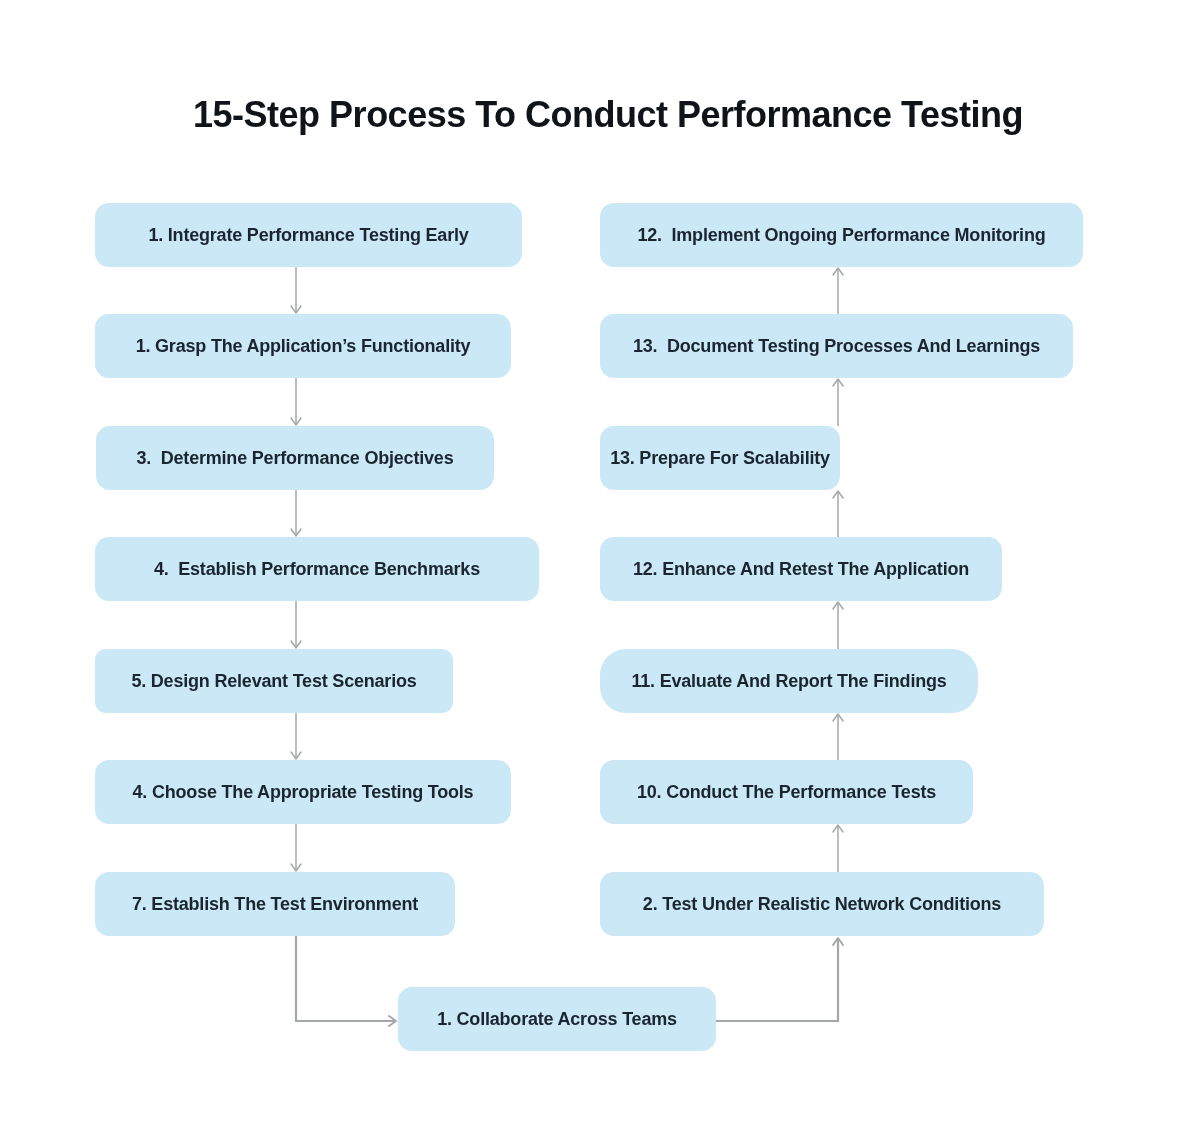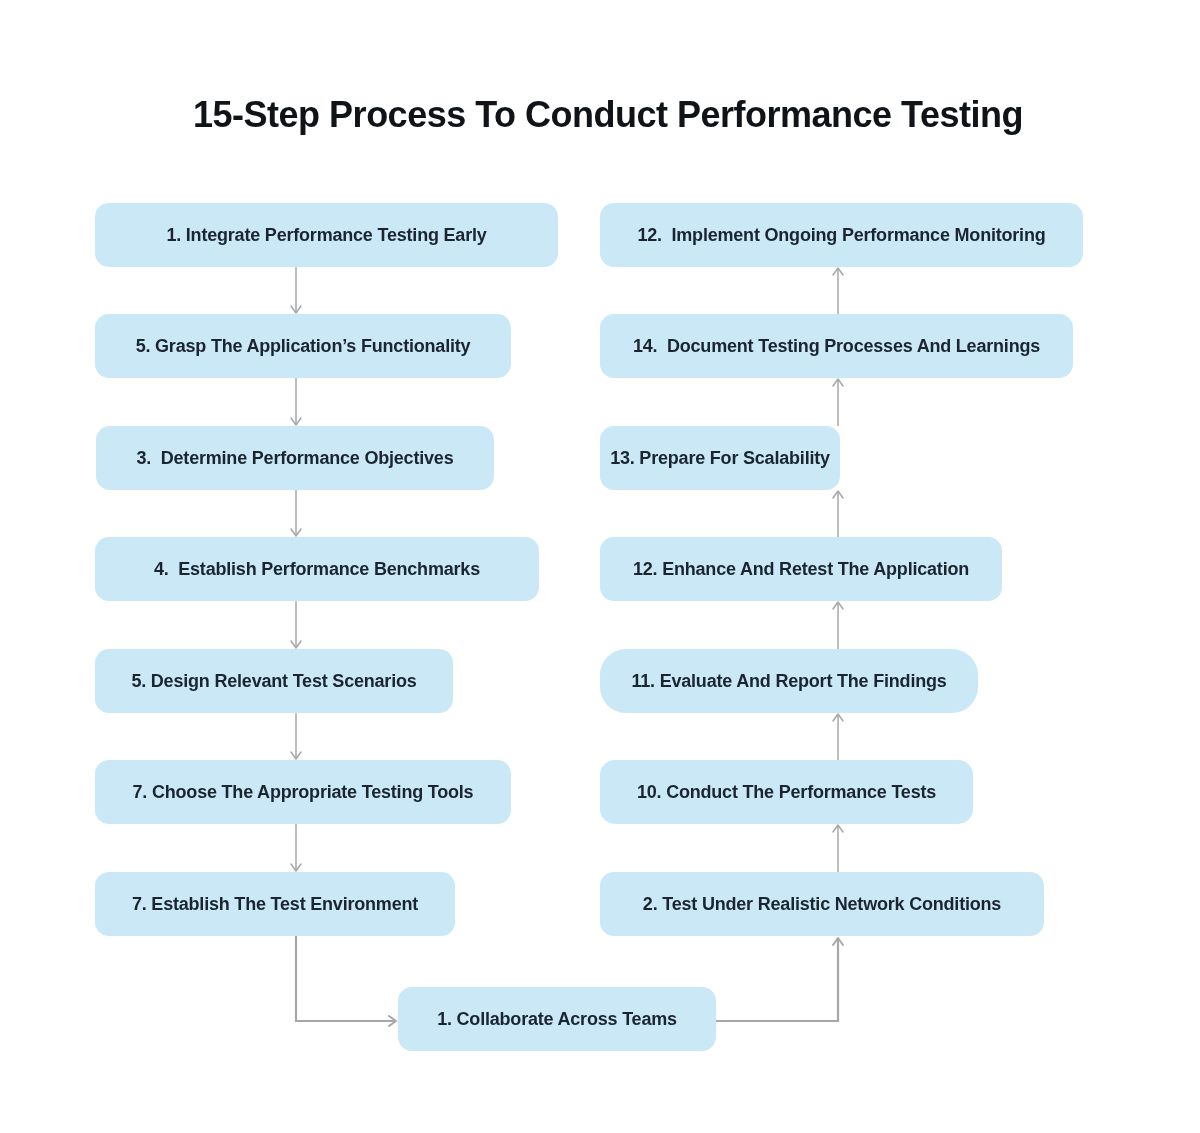--- a/index.html
+++ b/index.html
@@ -73,29 +73,29 @@
       <line x1="296" y1="824" x2="296" y2="871" stroke="#a5a8ab" stroke-width="1.5"></line>
       <path d="M 291 864 L 296 871 L 301 864" stroke="#a5a8ab" stroke-width="1.5" stroke-linecap="round" stroke-linejoin="round"></path>
       <line x1="838" y1="872" x2="838" y2="825" stroke="#a5a8ab" stroke-width="1.5"></line>
       <path d="M 833 832 L 838 825 L 843 832" stroke="#a5a8ab" stroke-width="1.5" stroke-linecap="round" stroke-linejoin="round"></path>
       <polyline points="296,936 296,1021 396,1021" stroke="#a5a8ab" stroke-width="2.2"></polyline>
       <path d="M 389 1016 L 396 1021 L 389 1026" stroke="#a5a8ab" stroke-width="2" stroke-linecap="round" stroke-linejoin="round"></path>
       <polyline points="716,1021 838,1021 838,938" stroke="#a5a8ab" stroke-width="2.2"></polyline>
       <path d="M 833 945 L 838 938 L 843 945" stroke="#a5a8ab" stroke-width="2" stroke-linecap="round" stroke-linejoin="round"></path>
     </svg>
   <div id="boxes">
-      <div class="step-box" style="left: 95px; top: 203px; width: 463px; text-align: right;">1. Integrate Performance Testing Early</div>
-      <div class="step-box" style="left: 95px; top: 314px; width: 416px;">5. Grasp The Application’s Functionality</div>
+      <div class="step-box" style="left: 95px; top: 203px; width: 427px; text-align: right;">1. Integrate Performance Testing Early</div>
+      <div class="step-box" style="left: 95px; top: 314px; width: 416px;">1. Grasp The Application’s Functionality</div>
       <div class="step-box" style="left: 96px; top: 426px; width: 398px;">3.  Determine Performance Objectives</div>
       <div class="step-box" style="left: 95px; top: 537px; width: 444px;">4.  Establish Performance Benchmarks</div>
-      <div class="step-box" style="left: 95px; top: 649px; width: 358px;">5. Design Relevant Test Scenarios</div>
-      <div class="step-box" style="left: 95px; top: 760px; width: 416px;">7. Choose The Appropriate Testing Tools</div>
+      <div class="step-box" style="left: 95px; top: 649px; width: 358px; border-radius: 11px;">5. Design Relevant Test Scenarios</div>
+      <div class="step-box" style="left: 95px; top: 760px; width: 416px;">4. Choose The Appropriate Testing Tools</div>
       <div class="step-box" style="left: 95px; top: 872px; width: 360px;">7. Establish The Test Environment</div>
       <div class="step-box" style="left: 398px; top: 987px; width: 318px;">1. Collaborate Across Teams</div>
       <div class="step-box" style="left: 600px; top: 872px; width: 444px;">2. Test Under Realistic Network Conditions</div>
-      <div class="step-box" style="left: 600px; top: 760px; width: 373px; border-radius: 15px;">10. Conduct The Performance Tests</div>
+      <div class="step-box" style="left: 600px; top: 760px; width: 373px;">10. Conduct The Performance Tests</div>
       <div class="step-box" style="left: 600px; top: 649px; width: 378px; border-radius: 26px;">11. Evaluate And Report The Findings</div>
       <div class="step-box" style="left: 600px; top: 537px; width: 402px;">12. Enhance And Retest The Application</div>
       <div class="step-box" style="left: 600px; top: 426px; width: 240px;">13. Prepare For Scalability</div>
-      <div class="step-box" style="left: 600px; top: 314px; width: 473px;">14.  Document Testing Processes And Learnings</div>
+      <div class="step-box" style="left: 600px; top: 314px; width: 473px;">13.  Document Testing Processes And Learnings</div>
       <div class="step-box" style="left: 600px; top: 203px; width: 483px;">12.  Implement Ongoing Performance Monitoring</div>
     </div>
 </div>
 
 </body></html>

